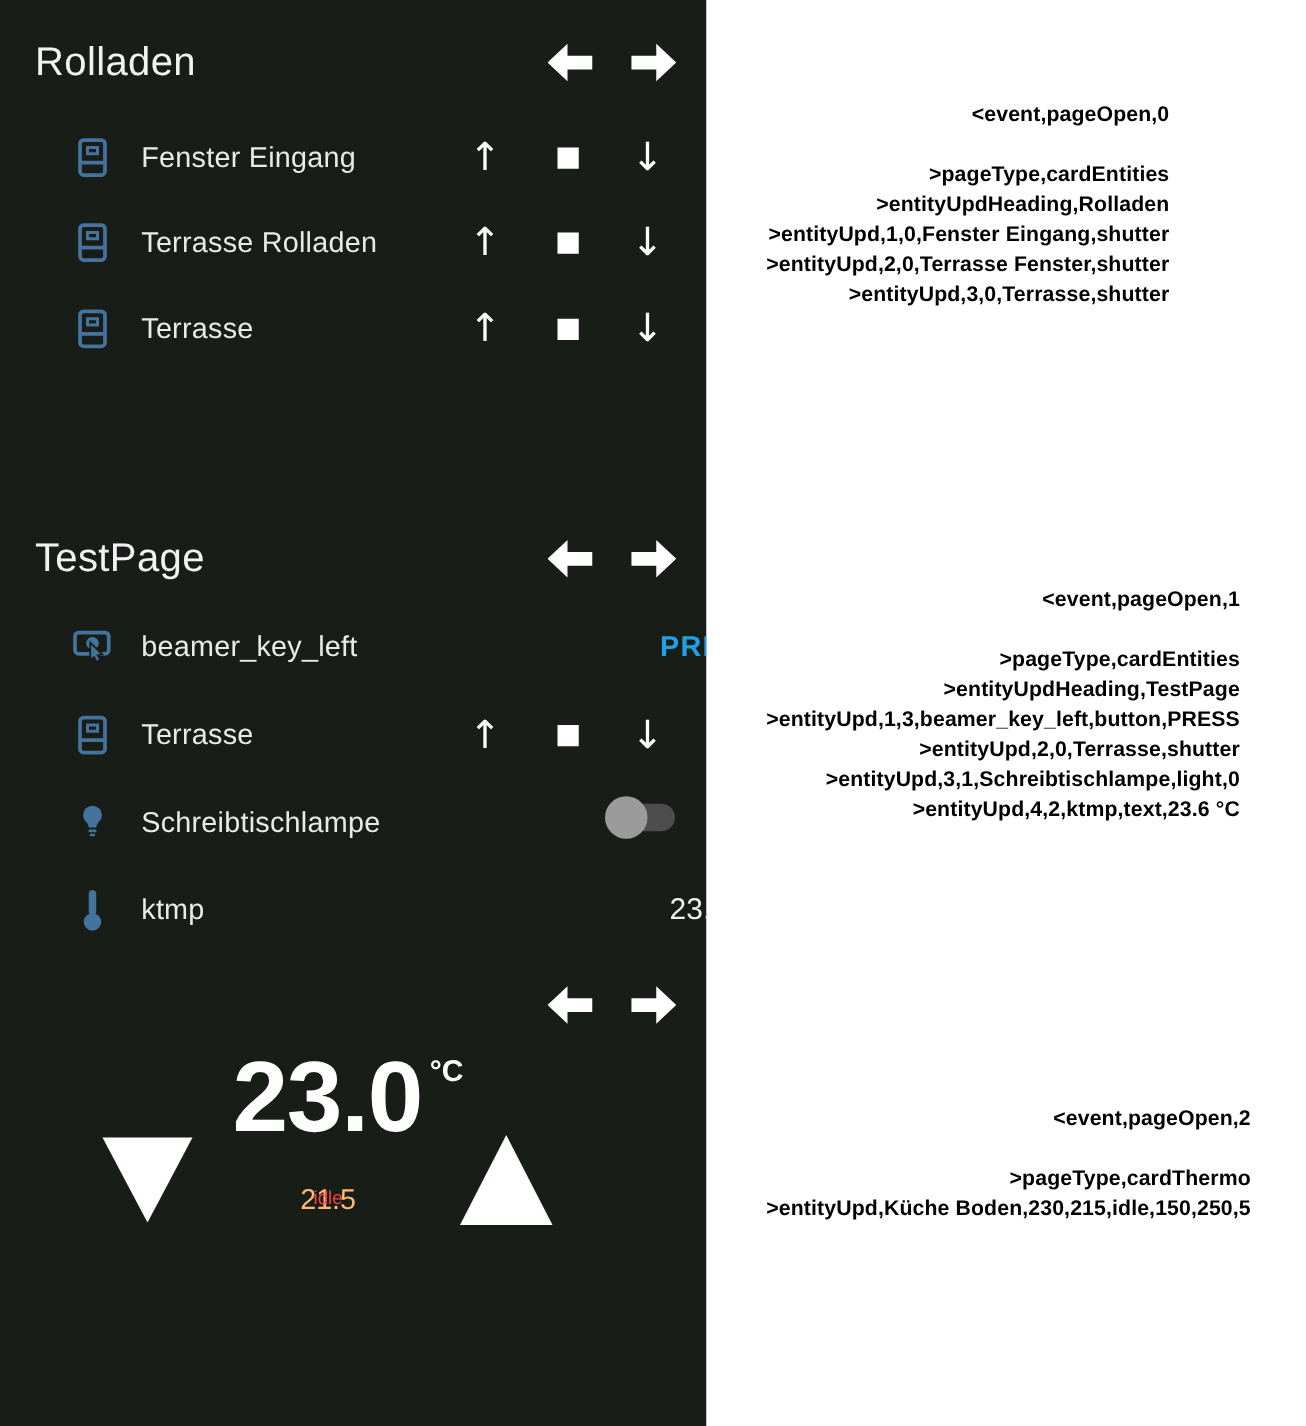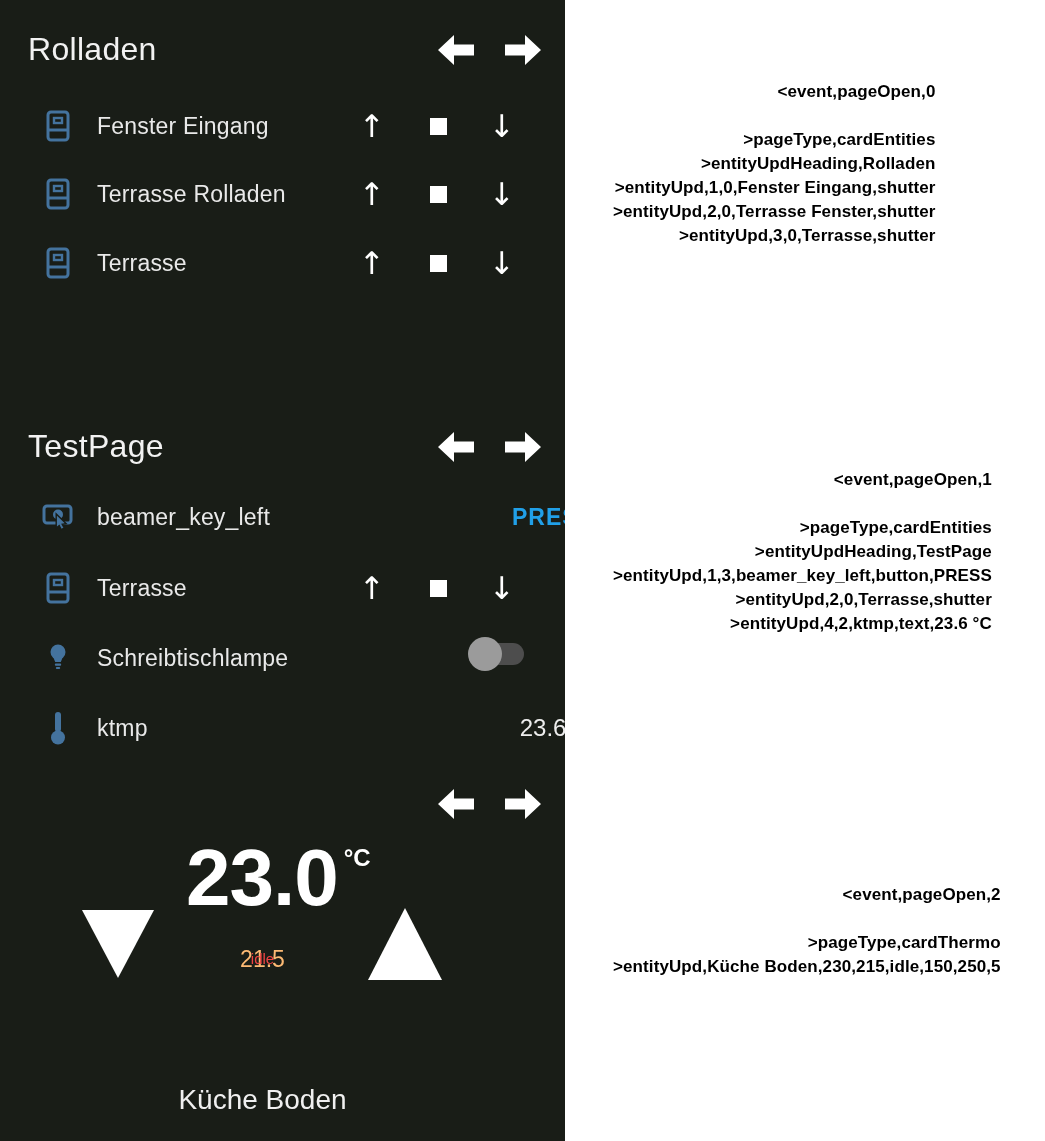--- a/index.html
+++ b/index.html
@@ -25,21 +25,21 @@
     position: absolute;
     left: 28px;
     color: #f2f2f2;
     font-size: 32px;
     font-weight: 400;
     line-height: 38px;
     letter-spacing: 0.3px;
   }
   .nav-arrow { position: absolute; width: 36px; height: 34px; cursor: pointer; }
   .nav-arrow svg { display: block; width: 100%; height: 100%; }
-  .entity-row { position: absolute; left: 0; width: 637px; height: 56px; text-decoration: underline; }
+  .entity-row { position: absolute; left: 16px; width: 637px; height: 56px; text-decoration: underline; }
   .entity-icon {
     position: absolute; left: 40px; top: 50%;
     width: 36px; height: 40px;
     transform: translateY(-50%);
     display: flex; align-items: center; justify-content: center;
   }
   .entity-label {
     position: absolute; left: 97px; top: 50%;
     transform: translateY(-50%);
     color: #e9e9e9; font-size: 23px; letter-spacing: 0.2px;
@@ -263,41 +263,41 @@
     <div class="big-temp-wrap">
       <span class="big-temp">23.0</span>
       <span class="temp-unit">°C</span>
     </div>
 
     <div class="tri tri-down"></div>
     <div class="tri tri-up"></div>
 
     <div class="thermo-center target-temp">21.5</div>
     <div class="thermo-center thermo-state">idle</div>
-    <div class="thermo-center thermo-name">Küche Boden</div>
 
   </div>
 
   <div class="code-block" style="top:80px">
     <div class="code-line">&lt;event,pageOpen,0</div>
     <div class="code-line"></div>
     <div class="code-line">&gt;pageType,cardEntities</div>
     <div class="code-line">&gt;entityUpdHeading,Rolladen</div>
     <div class="code-line">&gt;entityUpd,1,0,Fenster Eingang,shutter</div>
     <div class="code-line">&gt;entityUpd,2,0,Terrasse Fenster,shutter</div>
     <div class="code-line">&gt;entityUpd,3,0,Terrasse,shutter</div>
   </div>
 
   <div class="code-block" style="top:468px">
     <div class="code-line">&lt;event,pageOpen,1</div>
     <div class="code-line"></div>
     <div class="code-line">&gt;pageType,cardEntities</div>
     <div class="code-line">&gt;entityUpdHeading,TestPage</div>
     <div class="code-line">&gt;entityUpd,1,3,beamer_key_left,button,PRESS</div>
     <div class="code-line">&gt;entityUpd,2,0,Terrasse,shutter</div>
+    <div class="code-line">&gt;entityUpd,3,1,Schreibtischlampe,light,0</div>
     <div class="code-line">&gt;entityUpd,4,2,ktmp,text,23.6 °C</div>
   </div>
 
   <div class="code-block" style="top:883px">
     <div class="code-line">&lt;event,pageOpen,2</div>
     <div class="code-line"></div>
     <div class="code-line">&gt;pageType,cardThermo</div>
     <div class="code-line">&gt;entityUpd,Küche Boden,230,215,idle,150,250,5</div>
   </div>
 

